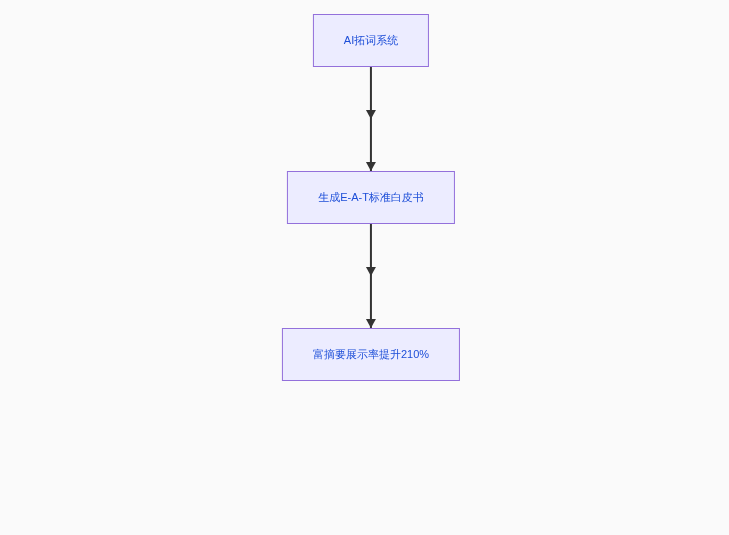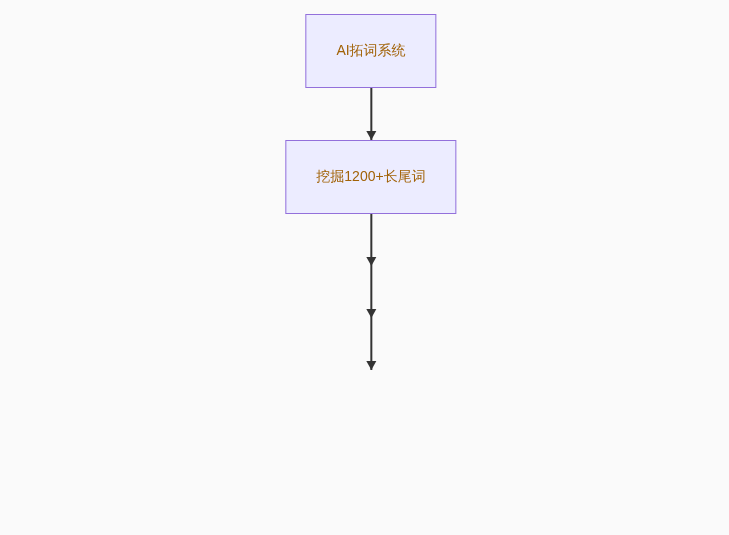--- a/index.html
+++ b/index.html
@@ -18,29 +18,29 @@
     position: absolute;
     top: 14px;
     left: 371px;
     transform: translateX(-50%);
     display: flex;
     flex-direction: column;
     align-items: center;
   }
   .node {
     box-sizing: border-box;
-    height: 74px;
+    height: 53px;
     display: flex;
     align-items: center;
     justify-content: center;
     padding: 0 30px;
     background: #ECECFF;
     border: 1px solid #9370DB;
-    color: #a16207;
-    font-size: 14px;
+    color: #1d4ed8;
+    font-size: 11px;
     white-space: nowrap;
     text-align: center;
   }
   .edge {
     position: relative;
     width: 2px;
     height: 52px;
     background: #333333;
   }
   .edge .arrowhead {
@@ -59,30 +59,31 @@
 <body>
 
 <div class="flowchart">
 
   <div class="node">AI拓词系统</div>
 
   <div class="edge">
     <span class="arrowhead"></span>
   </div>
 
-  <div class="node">挖掘1200+长尾词</div>
+
+  <div class="edge">
+    <span class="arrowhead"></span>
+  </div>
+
+  <div class="node">生成E-A-T标准白皮书</div>
 
   <div class="edge">
     <span class="arrowhead"></span>
   </div>
 
 
   <div class="edge">
     <span class="arrowhead"></span>
   </div>
 
-
-  <div class="edge">
-    <span class="arrowhead"></span>
-  </div>
-
+  <div class="node">富摘要展示率提升210%</div>
 
 </div>
 
 </body></html>

